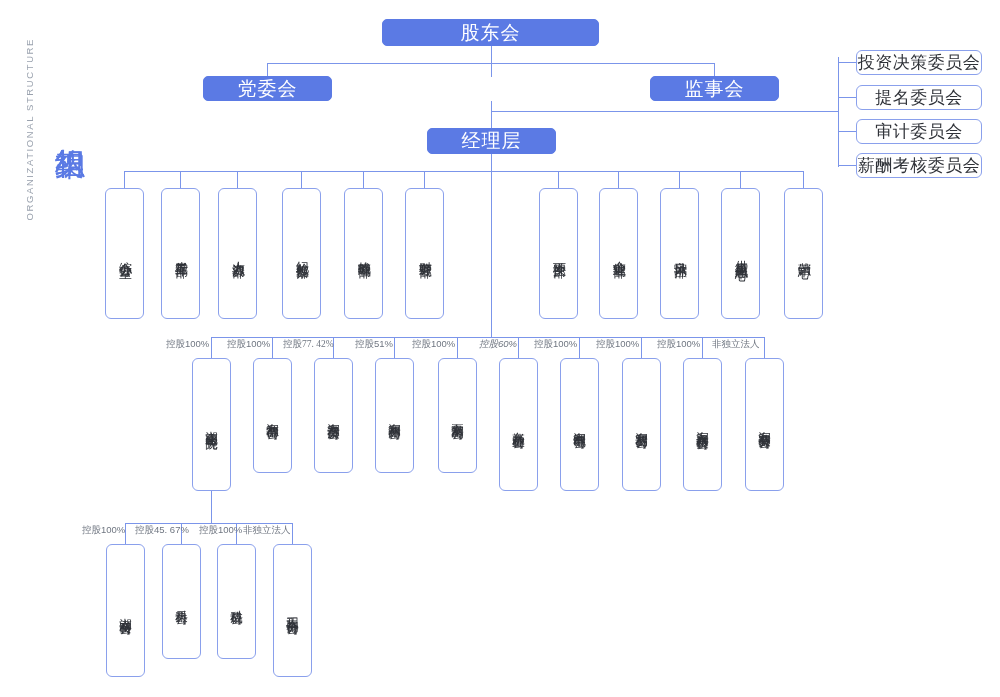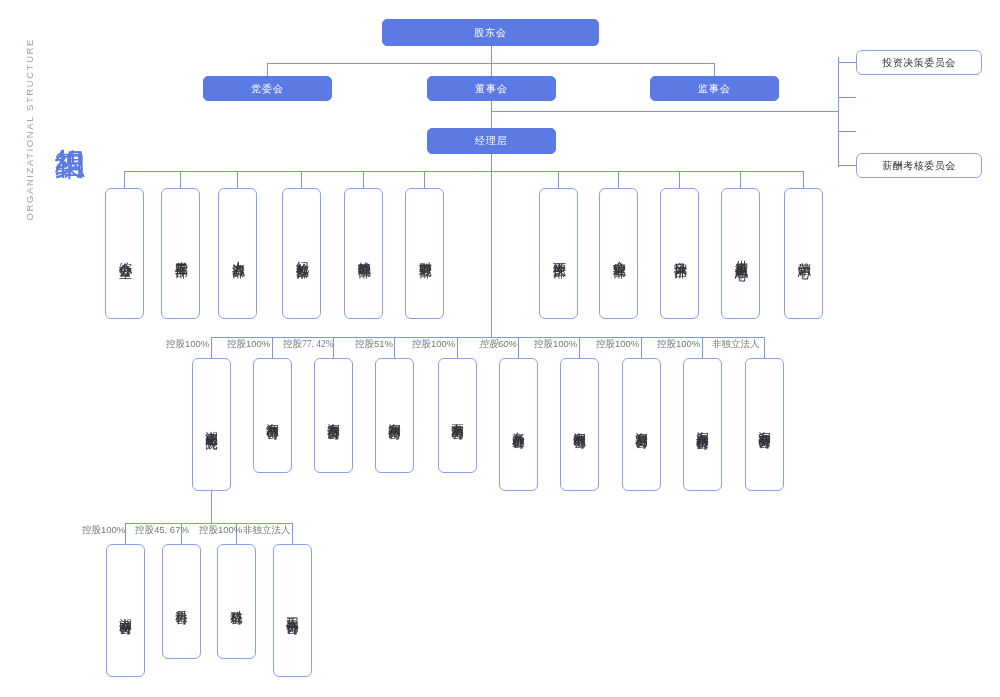--- a/index.html
+++ b/index.html
@@ -34,22 +34,22 @@
   .box{
     position:absolute;box-sizing:border-box;
     border:1px solid #8aa0ec;border-radius:6px;background:#ffffff;
     color:#2f3238;display:flex;align-items:center;justify-content:center;
     text-align:center;
   }
   .box.filled{
     background:#5b7ae4;border-color:#5b7ae4;color:#ffffff;
     border-radius:5px;
   }
-  .box.top{font-size:10px;letter-spacing:1px;}
-  .box.cmt{font-size:10px;letter-spacing:.5px;}
+  .box.top{font-size:19px;letter-spacing:1px;}
+  .box.cmt{font-size:17px;letter-spacing:.5px;}
   .box.vert{
     writing-mode:vertical-rl;text-orientation:upright;
     font-size:13px;line-height:1.45;letter-spacing:1px;
     padding:10px 0;
   }
   .box.vsub{
     writing-mode:vertical-rl;text-orientation:upright;
     font-size:12.5px;line-height:1.45;letter-spacing:1px;
     padding:8px 0;
   }
@@ -110,24 +110,25 @@
   <div class="ln lnv" style="left:211px;top:491px;height:32px;"></div>
   <div class="ln lnh" style="left:125px;top:523px;width:167px;"></div>
   <div class="ln lnv" style="left:125px;top:523px;height:21px;"></div>
   <div class="ln lnv" style="left:181px;top:523px;height:21px;"></div>
   <div class="ln lnv" style="left:236px;top:523px;height:21px;"></div>
   <div class="ln lnv" style="left:292px;top:523px;height:21px;"></div>
 
   <div class="box filled top" style="left:382px;top:19px;width:217px;height:27px;">股东会</div>
 
   <div class="box filled top" style="left:203px;top:76px;width:129px;height:25px;">党委会</div>
-  <div class="box filled top" style="left:427px;top:76px;width:129px;height:25px;">董事会</div>
   <div class="box filled top" style="left:650px;top:76px;width:129px;height:25px;">监事会</div>
 
   <div class="box cmt" style="left:856px;top:50px;width:126px;height:25px;">投资决策委员会</div>
+  <div class="box cmt" style="left:856px;top:85px;width:126px;height:25px;">提名委员会</div>
+  <div class="box cmt" style="left:856px;top:119px;width:126px;height:25px;">审计委员会</div>
   <div class="box cmt" style="left:856px;top:153px;width:126px;height:25px;">薪酬考核委员会</div>
 
   <div class="box filled top" style="left:427px;top:128px;width:129px;height:26px;">经理层</div>
 
   <div class="box vert" style="left:105px;top:188px;width:39px;height:131px;">综合办公室</div>
   <div class="box vert" style="left:161px;top:188px;width:39px;height:131px;">党群工作部</div>
   <div class="box vert" style="left:218px;top:188px;width:39px;height:131px;">人力资源部</div>
   <div class="box vert" style="left:282px;top:188px;width:39px;height:131px;">纪检监察部</div>
   <div class="box vert" style="left:344px;top:188px;width:39px;height:131px;">战略管理部</div>
   <div class="box vert" style="left:405px;top:188px;width:39px;height:131px;">财务管理部</div>

